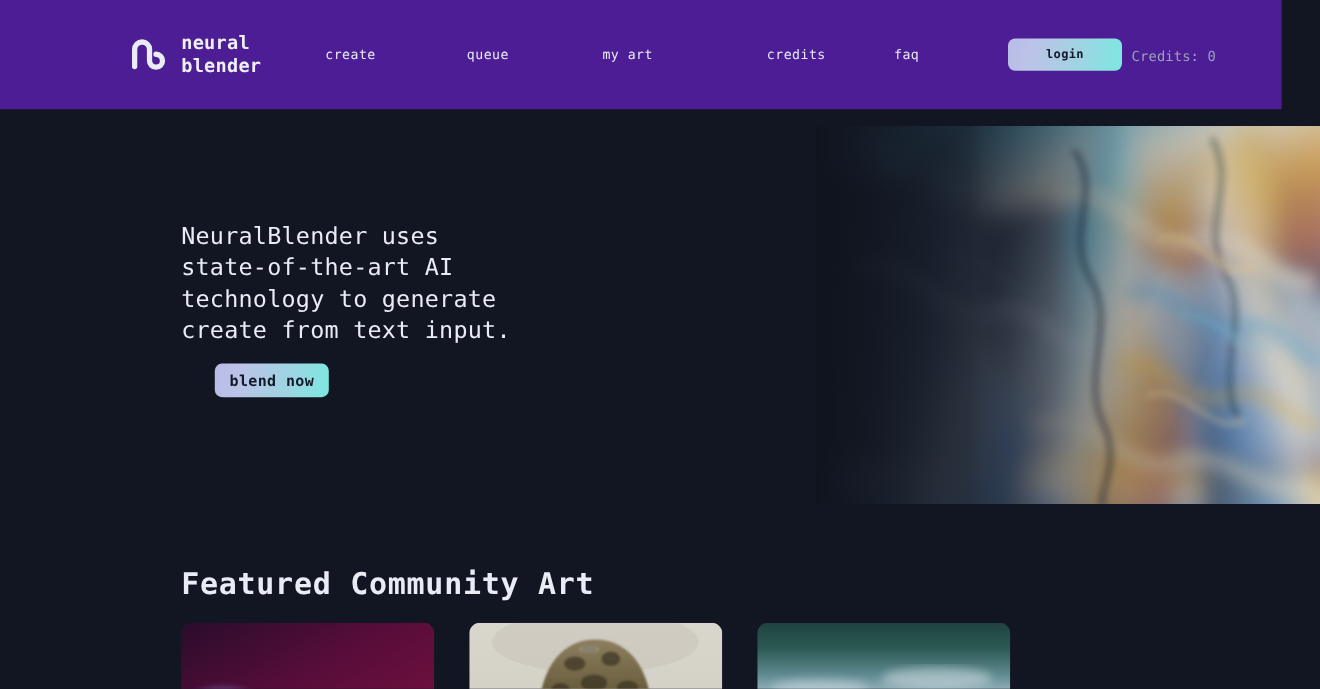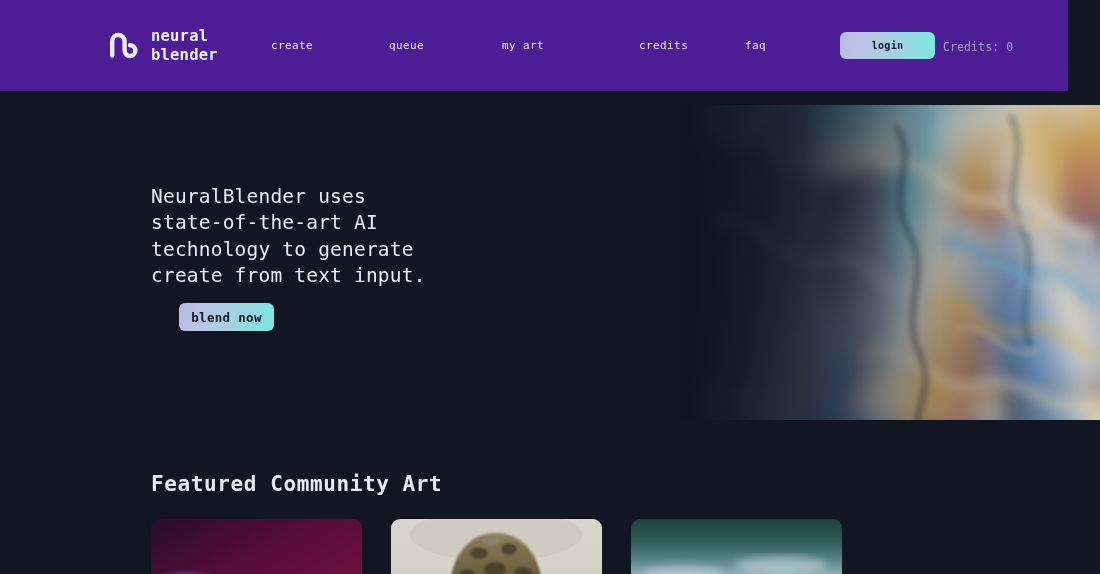--- a/index.html
+++ b/index.html
@@ -79,21 +79,21 @@
   .hero-media {
     position: absolute; left: 680px; top: 105px;
     width: 420px; height: 315px;
     overflow: hidden; background: #141a24;
   }
   .hero-media svg { display: block; width: 420px; height: 315px; }
 
   
   .featured-title {
     position: absolute; left: 151px; top: 472px;
-    color: #e9ecf4; font-size: 21px; letter-spacing: 0.6px;
+    color: #e9ecf4; font-size: 25px; letter-spacing: 0.6px;
   }
   .gallery {
     position: absolute; left: 151px; top: 519px;
     display: flex; gap: 29px;
   }
   .card {
     width: 211px; height: 120px;
     border-radius: 9px; overflow: hidden;
     background: #1a1f2b; cursor: pointer; position: relative;
   }

